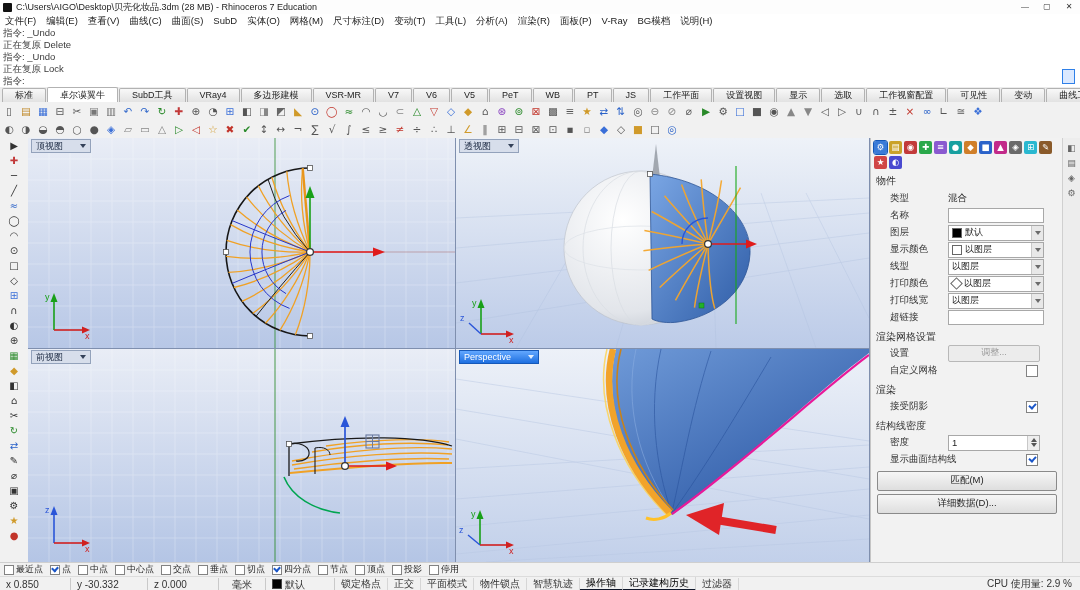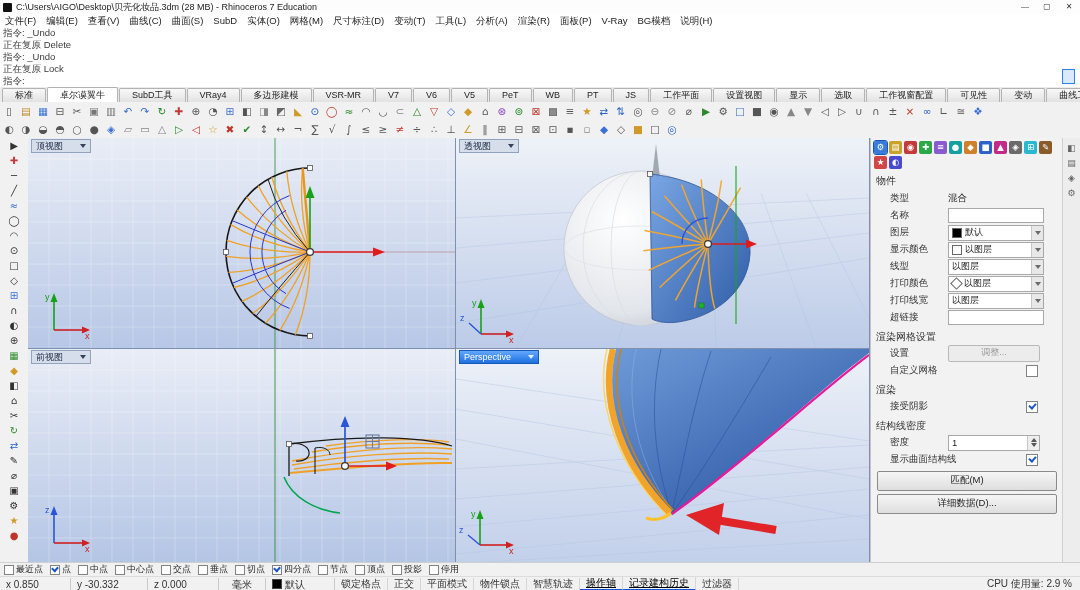--- a/index.html
+++ b/index.html
@@ -114,21 +114,21 @@
   .osnap{display:flex;align-items:center;gap:2px;margin-right:7px;white-space:nowrap;}
   .osnap .cb{width:8px;height:8px;}
   .osnap .cb.checked::after{left:1px;top:0;width:4px;height:3px;}
   .statusrow{left:0;top:576px;width:1080px;height:14px;background:#f1f1f1;border-top:1px solid #dcdcdc;
         display:flex;align-items:center;font-size:10px;color:#333;white-space:nowrap;}
   .scell{padding:0 6px;border-right:1px solid #c9c9c9;line-height:13px;height:13px;}
   .sx{width:58px;} .sy{width:64px;} .sz{width:58px;} .su{width:34px;text-align:center;}
   .slayer{display:flex;align-items:center;gap:3px;width:56px;}
   .slayer .lsw{width:8px;height:8px;background:#000;border:1px solid #444;flex:0 0 auto;}
   .tg{padding:0 6px;border-right:1px solid #d6d6d6;line-height:12px;}
-  .tg.active{border-bottom:2px solid #1d4ed8;color:#000;text-decoration:underline;}
+  .tg.active{border-bottom:2px solid #0f172a;color:#000;}
   .cpu{margin-left:auto;padding-right:8px;color:#333;}
 </style>
 </head>
 <body>
 
 <div class="abs titlebar">
   <span class="appicon"></span>
   <span class="title">C:\Users\AIGO\Desktop\贝壳化妆品.3dm (28 MB) - Rhinoceros 7 Education</span>
   <span class="wbtns">
     <span class="wbtn">—</span>

